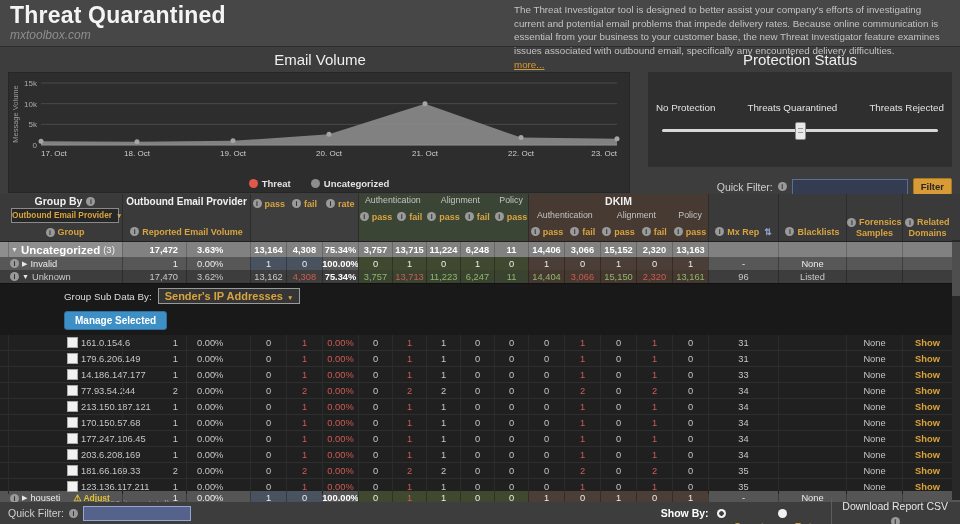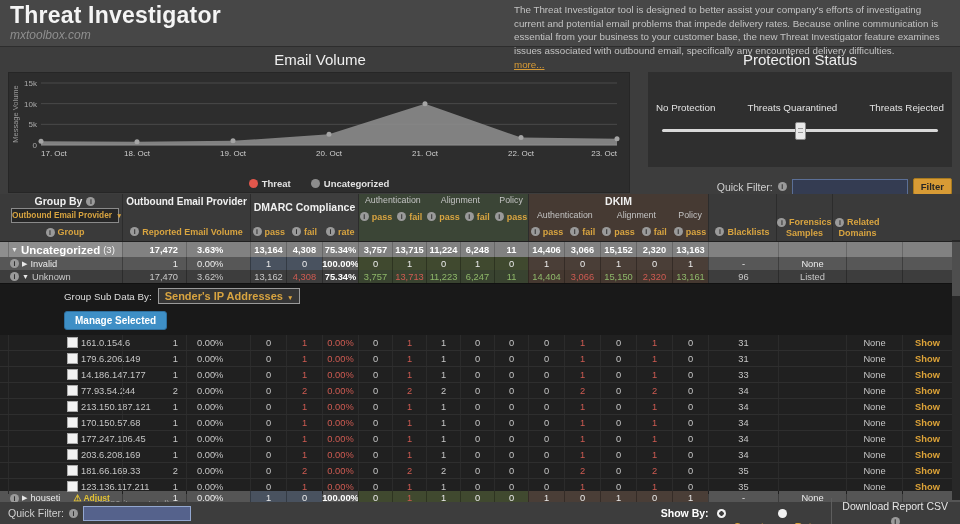--- a/index.html
+++ b/index.html
@@ -121,21 +121,21 @@
   .vscroll{position:absolute;right:0;top:240px;bottom:24px;width:8px;background:#282828;}
   .vthumb{height:54px;background:#4e4e4e;margin-top:2px;cursor:grab;}
 </style>
 </head>
 <body>
 
 <div class="app">
 
   <div class="topbar">
     <div class="brand">
-      <h1>Threat Investigator</h1>
+      <h1>Threat Quarantined</h1>
       <div class="site">mxtoolbox.com</div>
     </div>
     <div class="desc">
       <span>The Threat Investigator tool is designed to better assist your company's efforts of investigating current and potential email problems that impede delivery rates. Because online communication is essential from your business to your customer base, the new Threat Investigator feature examines issues associated with outbound email, specifically any encountered delivery difficulties.</span><br>
       <a>more...</a>
     </div>
   </div>
 
   <div class="left-sec">
     <h2 class="sec-title">Email Volume</h2>
@@ -218,21 +218,20 @@
       </div>
       <div class="th hb-provider">
         <div class="ht" style="font-size:10px;">Outbound Email Provider</div>
         <div style="height:13px;"></div>
         <div class="colh">
           <span class="info"></span>
           <span>Reported Email Volume</span>
         </div>
       </div>
       <div class="th hb-dmarc">
-        <div class="ht2">DMARC Compliance</div>
         <div class="hbot">
           <div class="colh cw36">
               <span class="info"></span>
               <span>pass</span>
             </div>
           <div class="colh cw36">
               <span class="info"></span>
               <span>fail</span>
             </div>
           <div class="colh cw36">
@@ -291,20 +290,27 @@
               <span>pass</span>
             </div>
           <div class="colh cw36">
               <span class="info"></span>
               <span>fail</span>
             </div>
           <div class="colh cw36">
               <span class="info"></span>
               <span>pass</span>
             </div>
+        </div>
+      </div>
+      <div class="th hb-mx">
+        <div class="colh">
+          <span class="info"></span>
+          <span>Mx Rep</span>
+          <span class="sort"></span>
         </div>
       </div>
       <div class="th hb-bl">
         <div class="colh">
           <span class="info"></span>
           <span>Blacklists</span>
         </div>
       </div>
       <div class="th hb-fo">
         <div class="wrap"><span class="info"></span> <span>Forensics Samples</span></div>

